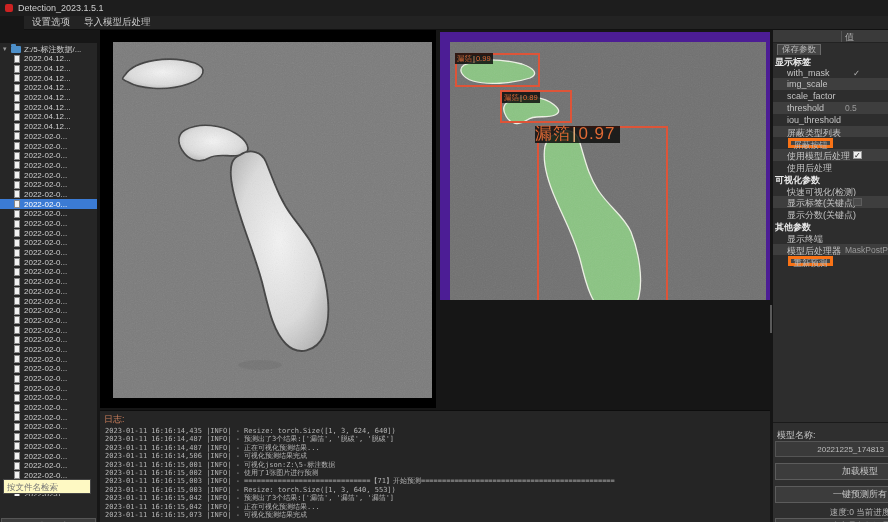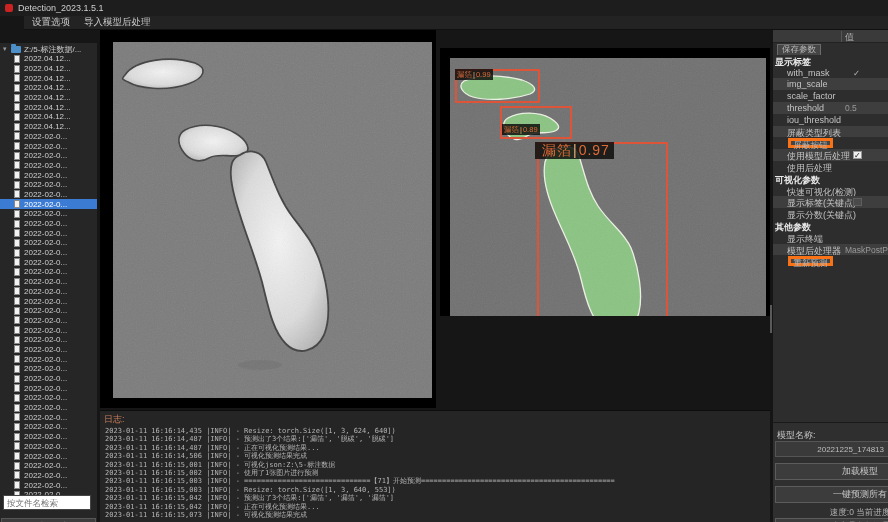--- a/index.html
+++ b/index.html
@@ -20,34 +20,34 @@
   .leftpanel { position:absolute; left:0; top:30px; width:97px; height:492px; background:#262626;margin-top:13px; }
   .tree { position:absolute; left:0; top:1px; width:97px; height:452px; overflow:hidden; }
   .troot { display:flex; align-items:center; height:10px; font-size:8px; color:#d0d0d0; white-space:nowrap; }
   .caret { font-size:7px; color:#9a9a9a; margin-left:3px; width:8px; }
   .foldericon { width:10px; height:7px; background:#4d8fc9; border-radius:1px; position:relative; margin-right:3px; flex:none; }
   .foldericon:before { content:""; position:absolute; left:0; top:-2px; width:5px; height:2px; background:#4d8fc9; border-radius:1px 1px 0 0; }
   .titem { display:flex; align-items:center; height:9.7px; font-size:8px; color:#cfcfcf; white-space:nowrap; padding-left:14px; }
   .titem.selected { background:#3b7bd4; color:#fff; }
   .fileicon { width:6px; height:8px; background:#f2f2f2; border:0.5px solid #888; margin-right:4px; flex:none; }
   .tlabel { overflow:hidden; }
-  .searchbox { position:absolute; left:3px; top:452px; width:88px; height:15px; background:#ffffff;
+  .searchbox { position:absolute; left:3px; top:436px; width:88px; height:15px; background:#fef9c3;
     border:1px solid #454545; color:#8a8a8a; font-size:8.5px; padding:0 3px; }
   .importbtn { position:absolute; left:1px; top:475px; width:95px; height:18px; background:#3c3c3c;
     border:1px solid #565656; color:#cfcfcf; font-size:10px; text-align:center; line-height:16px; }
 
   
   .viewerL { position:absolute; left:100px; top:30px; width:336px; height:378px; background:#000; overflow:hidden; }
-  .viewerR { position:absolute; left:440px; top:48px; width:330px; height:268px; background:#000000; overflow:hidden; }
+  .viewerR { position:absolute; left:440px; top:32px; width:330px; height:268px; background:#4c1d95; overflow:hidden; }
   .viewer svg, .viewerL svg, .viewerR svg { position:absolute; left:0; top:0; }
   .detbox { position:absolute; border:2px solid #de5438; }
   .detlabel { position:absolute; background:rgba(10,10,8,0.82); color:#e06a35; white-space:nowrap; }
   .detlabel .bar { color:#f0b27a; padding:0 1px; }
   .lab-sm { font-size:7.5px; padding:1px 2px; line-height:9px; }
-  .lab-lg { font-size:14px; padding:1px 4px 2px 7px; line-height:14px; letter-spacing:1px; }
+  .lab-lg { font-size:17px; padding:1px 4px 2px 0; line-height:14px; letter-spacing:1px; }
   .hscroll-r { position:absolute; left:1px; top:374px; width:30px; height:3px; background:#6b6b6b; }
 
   
   .logarea { position:absolute; left:100px; top:410px; width:670px; height:112px; background:#252525;
     border-top:1px solid #0d0d0d; overflow:hidden; }
   .logtitle { position:absolute; left:4px; top:2px; font-size:9px; color:#c87d5a; }
   .loglines { position:absolute; left:5px; top:16px; width:700px; }
   .logline { font-family:"DejaVu Sans Mono","Liberation Mono",monospace; font-size:7px; line-height:8.4px;
     color:#b5b5b5; white-space:pre; }
 
@@ -394,21 +394,21 @@
         <path d="M117,101 C127,96 136,99 139,108 C145,127 148,143 158,158 C170,176 184,184 191,200 C199,220 203,247 199,264 C195,281 181,291 168,284 C152,275 146,252 141,231 C135,206 124,187 116,168 C108,150 102,130 105,114 C107,106 111,104 117,101 Z"></path>
       </g>
       <rect x="10" y="10" width="316" height="362" filter="url(#noiseB)"></rect>
     </svg>
 
     <div class="detbox" style="left:15px; top:21px; width:85px; height:34px;"></div>
     <div class="detbox" style="left:60px; top:58px; width:72px; height:33px;"></div>
     <div class="detbox" style="left:97px; top:94px; width:131px; height:192px;"></div>
 
     <div class="detlabel lab-sm" style="left:15px; top:21px;"><span>漏箔</span><span class="bar">|</span><span>0.99</span></div>
-    <div class="detlabel lab-sm" style="left:62px; top:60px;margin-top:16px;"><span>漏箔</span><span class="bar">|</span><span>0.89</span></div>
+    <div class="detlabel lab-sm" style="left:62px; top:60px;"><span>漏箔</span><span class="bar">|</span><span>0.89</span></div>
     <div class="detlabel lab-lg" style="left:95px; top:94px;"><span>漏箔</span><span class="bar">|</span><span>0.97</span></div>
     <div class="hscroll-r"></div>
   </div>
 
   <div class="logarea">
     <div class="logtitle">日志:</div>
     <div class="loglines">
 
     <div class="logline">2023-01-11 16:16:14,435 |INFO| - Resize: torch.Size([1, 3, 624, 640])</div>
         <div class="logline">2023-01-11 16:16:14,487 |INFO| - 预测出了3个结果:['漏箔', '脱碳', '脱碳']</div>

